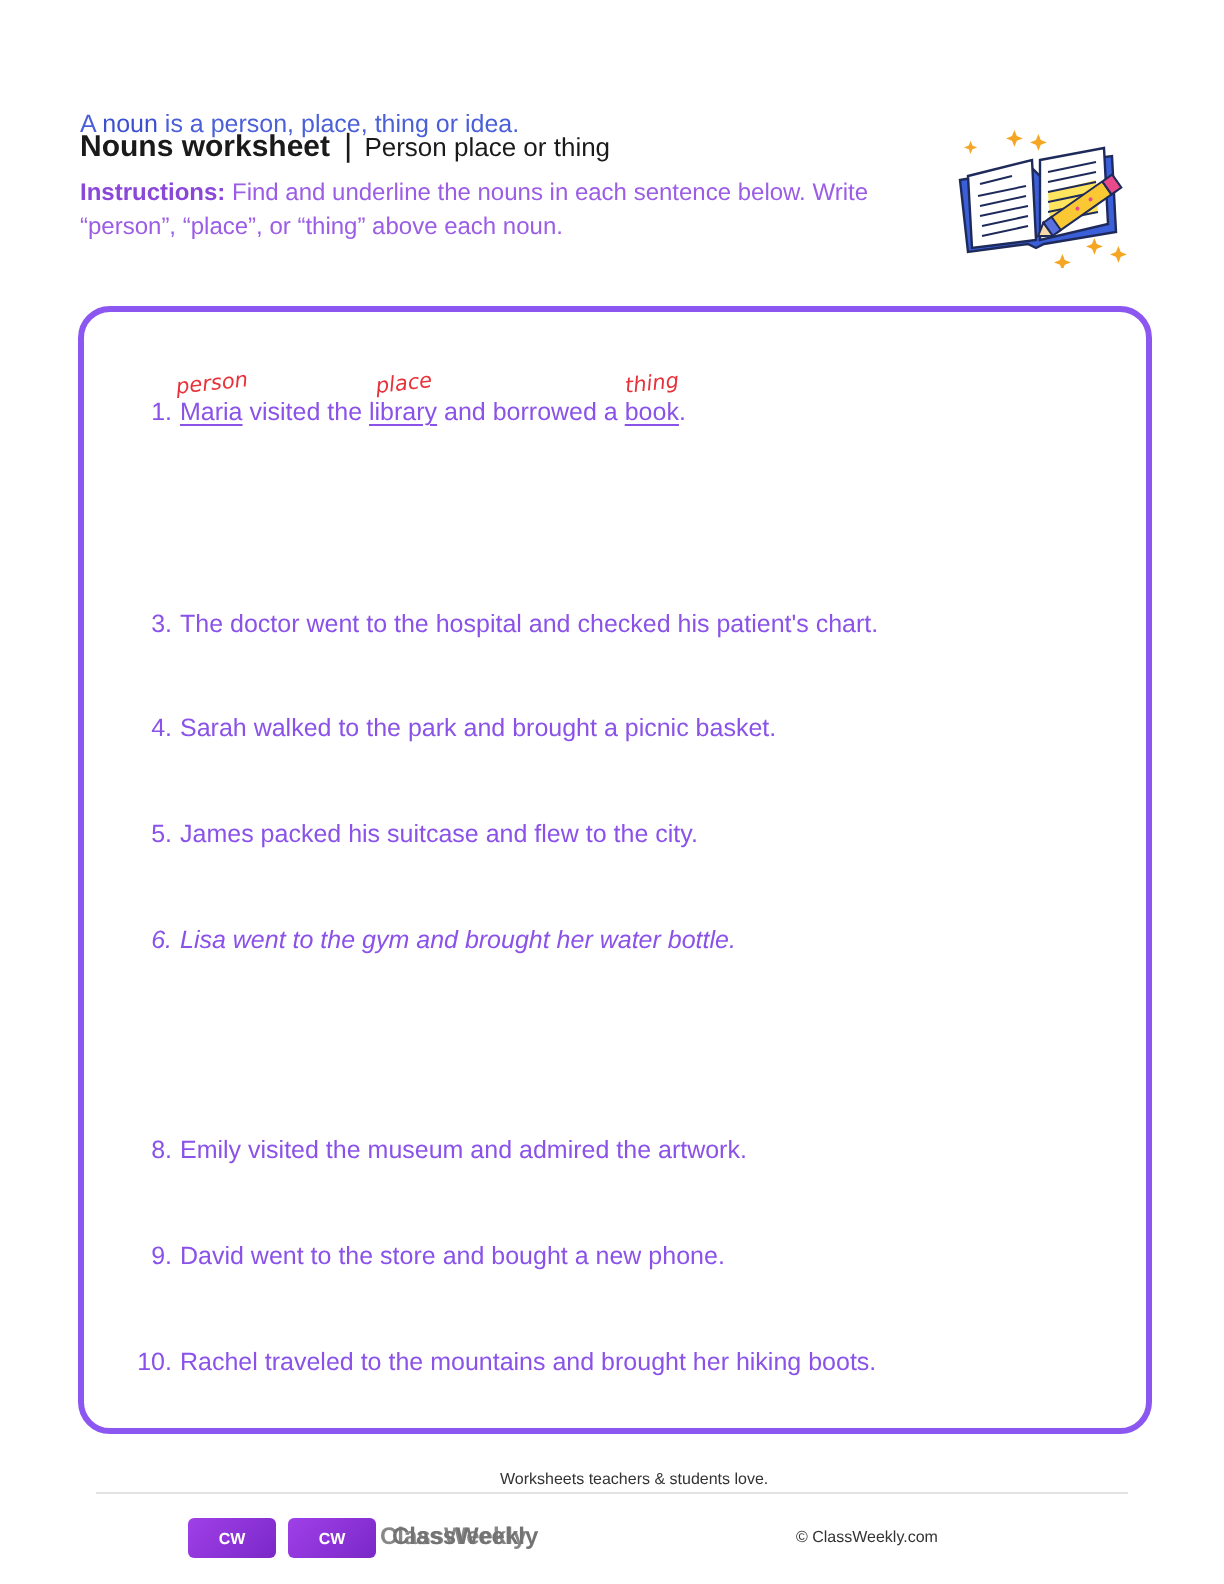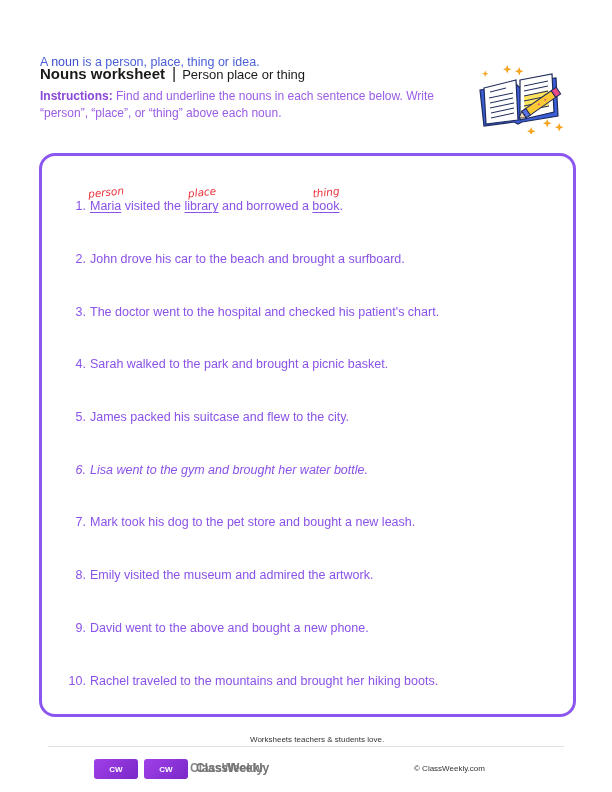--- a/index.html
+++ b/index.html
@@ -40,21 +40,21 @@
     .cw-badge {
       width: 44px; height: 20px; border-radius: 3px; background: linear-gradient(135deg, #a040e8, #7a28c8);
       color: #fff; font-size: 8px; font-weight: bold; display: flex; align-items: center; justify-content: center;
     }
     .cw-badge.second { margin-left: 6px; }
     .brand-name { position: relative; margin-left: -2px; font-size: 12px; font-weight: bold; color: #737373; width: 84px; height: 16px; }
     .brand-name span { position: absolute; top: 0; }
     .brand-name .ghost { left: 4px; opacity: 0.85; }
     .brand-name .real { left: 10px; }
     .footer-tagline { position: absolute; left: 250px; top: 735px; font-size: 8px; color: #333; white-space: nowrap; }
-    .footer-copyright { position: absolute; left: 414px; top: 764px; font-size: 8px; color: #333; white-space: nowrap; }
+    .footer-copyright { position: absolute; left: 398px; top: 764px; font-size: 8px; color: #333; white-space: nowrap; }
   </style>
 </head>
 <body>
 
 <div class="title-row">
   <span class="title-main">Nouns worksheet</span>
   <span class="title-sep">|</span>
   <span class="title-sub">Person place or thing</span>
 </div>
 
@@ -106,28 +106,26 @@
     <circle cx="62" cy="40" r="1" fill="#e84a8a"></circle>
     <circle cx="70" cy="40" r="1" fill="#e84a8a"></circle>
   </g>
 </svg>
 
 <div class="exercise-box">
   <div class="sentence" style="top: 43px;">
     <span class="num">1.</span><span class="noun"><span>Maria</span><span class="label">person</span></span><span> visited the </span><span class="noun"><span>library</span><span class="label">place</span></span><span> and borrowed a </span><span class="noun"><span>book</span><span class="label">thing</span></span><span>.</span>
   </div>
 
-  <div class="sentence" style="top: 96px;"><span class="num">2.</span><span>John drove his car to the beach and brought a surfboard.</span></div>
   <div class="sentence" style="top: 149px;"><span class="num">3.</span><span>The doctor went to the hospital and checked his patient's chart.</span></div>
   <div class="sentence" style="top: 201px;"><span class="num">4.</span><span>Sarah walked to the park and brought a picnic basket.</span></div>
   <div class="sentence" style="top: 254px;"><span class="num">5.</span><span>James packed his suitcase and flew to the city.</span></div>
   <div class="sentence" style="top: 307px; font-style: italic;"><span class="num">6.</span><span>Lisa went to the gym and brought her water bottle.</span></div>
-  <div class="sentence" style="top: 359px;"><span class="num">7.</span><span>Mark took his dog to the pet store and bought a new leash.</span></div>
   <div class="sentence" style="top: 412px;"><span class="num">8.</span><span>Emily visited the museum and admired the artwork.</span></div>
-  <div class="sentence" style="top: 465px;"><span class="num">9.</span><span>David went to the above and bought a new phone.</span></div>
+  <div class="sentence" style="top: 465px;"><span class="num">9.</span><span>David went to the store and bought a new phone.</span></div>
   <div class="sentence" style="top: 518px;"><span class="num">10.</span><span>Rachel traveled to the mountains and brought her hiking boots.</span></div>
 </div>
 
 <div class="footer-line"></div>
 <div class="footer">
   <div class="cw-badge">CW</div>
   <div class="cw-badge second">CW</div>
   <div class="brand-name">
     <span class="ghost">ClassWeekly</span>
     <span class="real">ClassWeekly</span>

